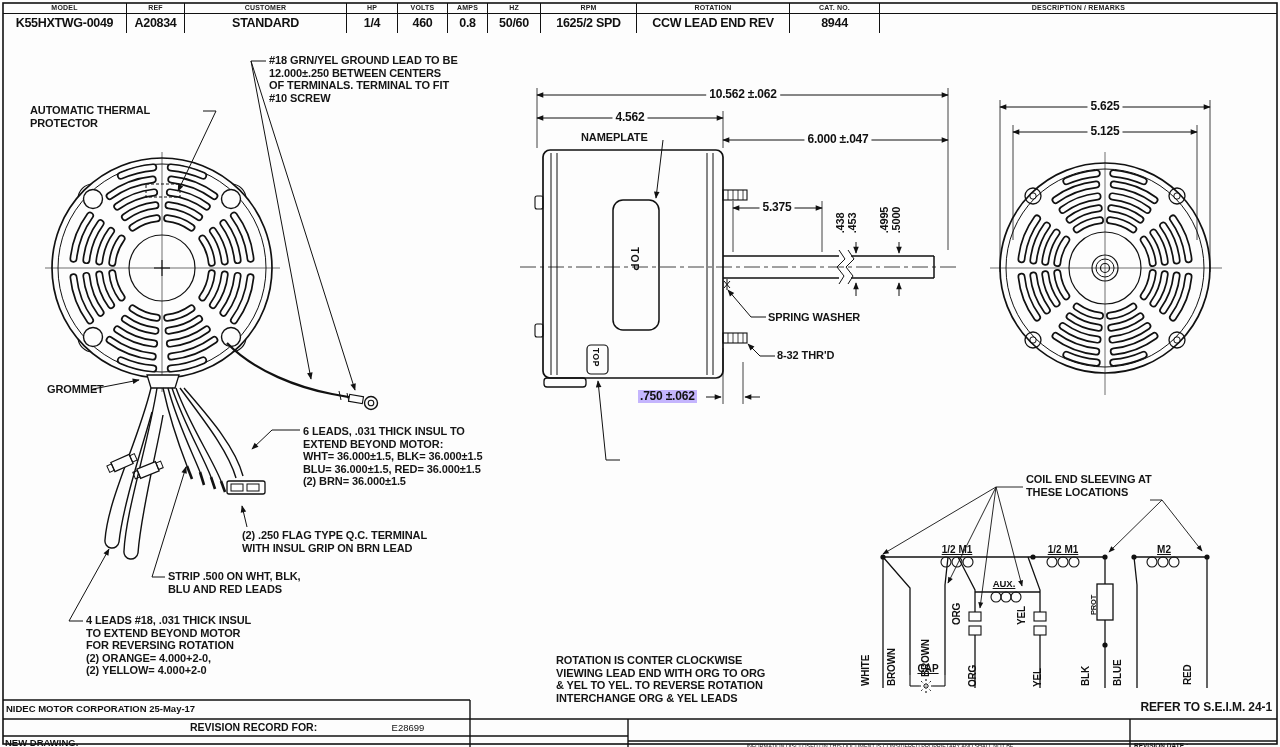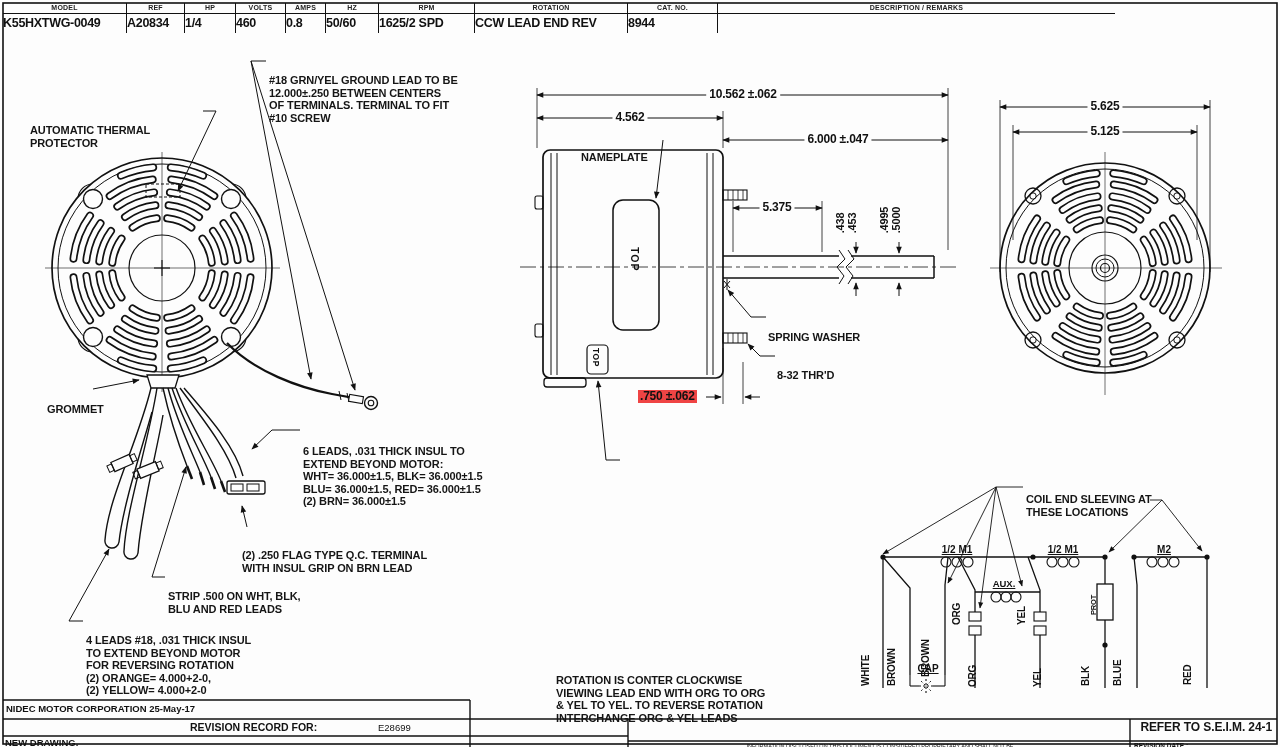--- a/index.html
+++ b/index.html
@@ -5,30 +5,30 @@
   html,body{margin:0;padding:0;background:#e8e8e8;}
   #sheet{position:relative;width:1280px;height:747px;background:#fdfdfd;overflow:hidden;
          font-family:"Liberation Sans",sans-serif;color:#111;}
   #lineart{position:absolute;left:0;top:0;width:1280px;height:747px;}
   
   #spec-table{position:absolute;left:3px;top:3px;width:1274px;height:30px;display:flex;}
   .col{box-sizing:border-box;border-right:1.3px solid #111;display:flex;flex-direction:column;}
   .col:last-child{border-right:none;}
   .th{box-sizing:border-box;height:11px;border-bottom:1.3px solid #111;font:bold 7px/10px "Liberation Sans",sans-serif;
       text-align:center;letter-spacing:.2px;color:#222;}
-  .td{height:19px;font:bold 12.5px/18px "Liberation Sans",sans-serif;text-align:left;letter-spacing:-.3px;white-space:nowrap;}
+  .td{height:19px;font:bold 12.5px/18px "Liberation Sans",sans-serif;text-align:center;letter-spacing:-.3px;white-space:nowrap;}
   .w0{width:124px}.w1{width:58px}.w2{width:162px}.w3{width:51px}.w4{width:50px}.w5{width:40px}
   .w6{width:53px}.w7{width:96px}.w8{width:153px}.w9{width:90px}.w10{width:397px}
   
   .ann{position:absolute;font:bold 11px/12.6px "Liberation Sans",sans-serif;letter-spacing:-.1px;
-       white-space:pre-wrap;color:#151515;margin-top:20px;}
+       white-space:pre-wrap;color:#151515;}
   .dim{position:absolute;font:bold 12px/13px "Liberation Sans",sans-serif;letter-spacing:-.2px;
        background:#fdfdfd;padding:0 3px;transform:translateX(-50%);white-space:nowrap;}
   .dimL{position:absolute;font:bold 12px/13px "Liberation Sans",sans-serif;letter-spacing:-.2px;
-        background:#ef4444;padding:0 2px;white-space:nowrap;}
+        background:#c4b5fd;padding:0 2px;white-space:nowrap;}
   .rdim{position:absolute;font:bold 11px/12px "Liberation Sans",sans-serif;letter-spacing:-.2px;
         transform:rotate(-90deg);white-space:pre;text-align:left;}
   .vtext{position:absolute;writing-mode:vertical-rl;font:bold 10.5px "Liberation Sans",sans-serif;letter-spacing:1px;}
   .rot{position:absolute;height:10px;font:bold 10px/10px "Liberation Sans",sans-serif;white-space:nowrap;
        transform-origin:0 100%;transform:rotate(-90deg);letter-spacing:-.2px;}
   .sch{position:absolute;font:bold 10px/11px "Liberation Sans",sans-serif;transform:translateX(-50%);white-space:nowrap;text-decoration:underline;}
   
   .ft{position:absolute;white-space:pre-wrap;}
 </style>
 </head>
@@ -438,20 +438,24 @@
 
   <div id="spec-table">
     <div class="col w0">
         <div class="th">MODEL</div>
         <div class="td">K55HXTWG-0049</div>
       </div>
     <div class="col w1">
         <div class="th">REF</div>
         <div class="td">A20834</div>
       </div>
+    <div class="col w2">
+        <div class="th">CUSTOMER</div>
+        <div class="td">STANDARD</div>
+      </div>
     <div class="col w3">
         <div class="th">HP</div>
         <div class="td">1/4</div>
       </div>
     <div class="col w4">
         <div class="th">VOLTS</div>
         <div class="td">460</div>
       </div>
     <div class="col w5">
         <div class="th">AMPS</div>
@@ -538,19 +542,19 @@
   <div class="rot" style="left:962px;top:615px">ORG</div>
   <div class="rot" style="left:978px;top:677px">ORG</div>
   <div class="rot" style="left:1027px;top:615px">YEL</div>
   <div class="rot" style="left:1043px;top:677px">YEL</div>
   <div class="rot" style="left:1091px;top:676px">BLK</div>
   <div class="rot" style="left:1123px;top:676px">BLUE</div>
   <div class="rot" style="left:1193px;top:675px">RED</div>
 
   <div class="ft" style="left:6px;top:703px;font:bold 9.5px/12px 'Liberation Sans',sans-serif">NIDEC MOTOR CORPORATION 25-May-17</div>
   <div class="ft" style="left:190px;top:721px;width:220px;font:bold 10.5px/13px 'Liberation Sans',sans-serif">REVISION RECORD FOR:</div>
-  <div class="ft" style="left:378px;top:722px;width:60px;font:9.5px/12px 'Liberation Sans',sans-serif">E28699</div>
+  <div class="ft" style="left:378px;top:722px;width:60px;text-align:center;font:9.5px/12px 'Liberation Sans',sans-serif">E28699</div>
   <div class="ft" style="left:5px;top:737px;font:bold 9.5px/11px 'Liberation Sans',sans-serif">NEW DRAWING.</div>
   <div class="ft" style="left:630px;top:749px;width:500px;text-align:right;font:bold 15px/18px 'Liberation Sans',sans-serif;letter-spacing:.2px">NIDEC MOTOR CORPORATION</div>
   <div class="ft" style="left:660px;top:743px;width:440px;text-align:center;font:5.5px/6px 'Liberation Sans',sans-serif">INFORMATION DISCLOSED ON THIS DOCUMENT IS CONSIDERED PROPRIETARY AND SHALL NOT BE</div>
   <div class="ft" style="left:1134px;top:742px;font:bold 6.5px/7px 'Liberation Sans',sans-serif">REVISION DATE :</div>
 
 </div>
 
 </body></html>

